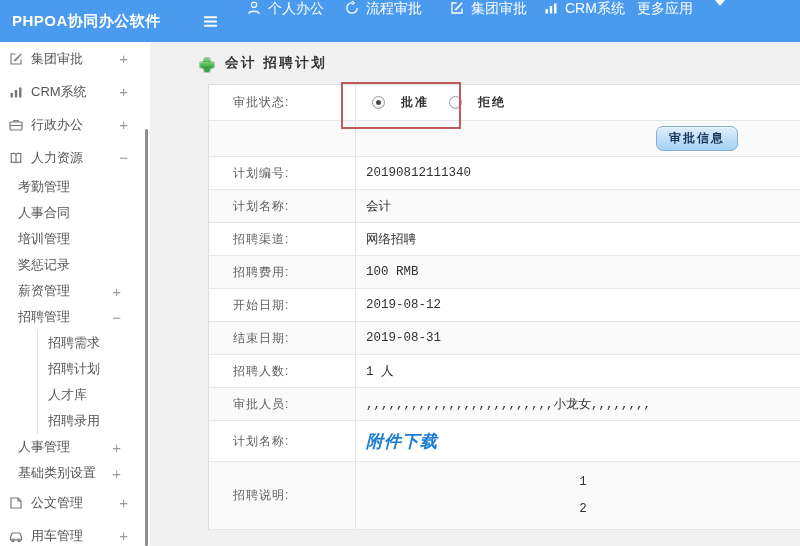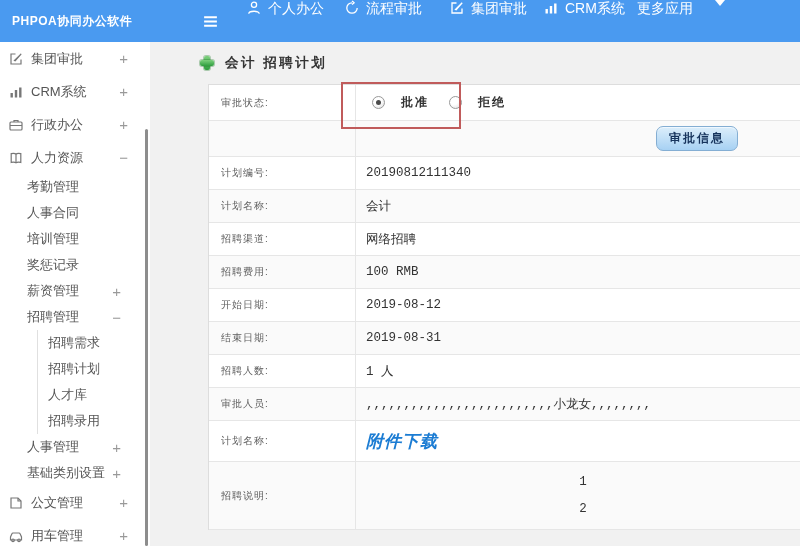--- a/index.html
+++ b/index.html
@@ -3,61 +3,61 @@
 <meta charset="utf-8">
 <style>
   * { margin:0; padding:0; box-sizing:border-box; }
   html,body { width:800px; height:546px; overflow:hidden;
     font-family:"Liberation Sans","DejaVu Sans",sans-serif; background:#f1f1f1; }
 
   
   .navbar { position:absolute; left:0; top:0; width:800px; height:42px;
     background:var(--navbar-blue,#4a9af0); color:#fff; z-index:10; }
   .logo { position:absolute; left:12px; top:0; height:33px; line-height:42px;
-    font-size:12px; font-weight:bold; letter-spacing:.5px; }
+    font-size:15px; font-weight:bold; letter-spacing:.5px; }
   .nav-ico { position:absolute; top:13px; width:17px; height:17px; cursor:pointer; }
   .nav-item { position:absolute; top:0; height:42px; display:flex; align-items:flex-start;
     gap:6px; font-size:14px; cursor:pointer; white-space:nowrap; }
   .nav-item svg { display:block; }
   .caret { width:0; height:0; border-left:5px solid transparent;
     border-right:5px solid transparent; border-top:6px solid #fff; margin-left:16px; }
 
   
   .sidebar { position:absolute; left:0; top:42px; width:150px; bottom:0;
     background:#fff; overflow:hidden; z-index:5; }
   .side-item { display:flex; align-items:center; color:#555; font-size:13px; cursor:pointer; }
   .side-item.l1 { height:33px; padding-left:8px; }
   .side-item.l1 .s-ico { width:16px; height:16px; margin-right:7px; color:#777; flex:0 0 auto; }
-  .side-item.l2 { height:26px; padding-left:27px;text-align:right; }
+  .side-item.l2 { height:26px; padding-left:18px;text-align:right; }
   .sub-group { margin-left:37px; border-left:1px solid #e0e0e0; }
   .sub-group .side-item.l3 { height:26px; padding-left:10px; }
   .expand { margin-left:auto; color:#999; font-size:15px; font-weight:300; }
   .side-item.l1 .expand { margin-right:22px; }
   .side-item.l2 .expand { margin-right:29px; }
   .scroll-thumb { position:absolute; right:2px; top:87px; bottom:0; width:3px;
     background:#8d8d8d; border-radius:2px; }
 
   
   .main { position:absolute; left:150px; top:42px; right:0; bottom:0; background:#f1f1f1; }
-  .page-header { position:absolute; left:50px; top:12px; display:flex; align-items:center; gap:11px; }
+  .page-header { position:absolute; left:50px; top:12px; display:flex; align-items:flex-end; gap:11px; }
   .plus-icon { position:relative; width:14px; height:14px; cursor:pointer; }
   .plus-icon::before, .plus-icon::after { content:""; position:absolute;
     background:linear-gradient(#7dd07d,#2f9e3f); border-radius:2px;
     box-shadow:0 0 0 1px rgba(40,130,50,.35); }
   .plus-icon::before { left:4px; top:0; width:6px; height:14px; }
   .plus-icon::after  { left:0; top:4px; width:14px; height:6px; }
   .page-title { font-size:13.5px; font-weight:bold; color:#333; letter-spacing:2.5px; }
 
   
   .form-table { position:absolute; left:58px; top:42px; right:0; background:#fff;
     border-top:1px solid #ddd; border-left:1px solid #ddd; }
   .row { display:flex; border-bottom:1px solid #e6e6e6; background:#fff; }
   .row:nth-child(even) { background:#fafafa; }
   .cell.label { width:147px; flex:0 0 147px; border-right:1px solid #e6e6e6;
-    display:flex; align-items:center; padding-left:12px; font-size:10px; color:#5e5e5e;
+    display:flex; align-items:center; padding-left:24px; font-size:12px; color:#5e5e5e;
     letter-spacing:1px;text-align:center; }
   .cell.value { flex:1; display:flex; align-items:center; padding-left:10px;
     font-family:"Liberation Mono","DejaVu Sans Mono",monospace; font-size:12.5px; color:#333; }
   .h36{height:36px} .h33{height:33px} .h41{height:41px} .h68{height:68px}
 
   .radio-wrap { display:flex; align-items:center; gap:16px; margin-right:20px; cursor:pointer;
     font-family:"Liberation Sans",sans-serif; font-size:12px; font-weight:bold;
     color:#333; letter-spacing:2px; }
   .radio { width:13px; height:13px; border-radius:50%; border:1px solid #999;
     background:radial-gradient(circle at 35% 30%, #fff 40%, #ddd); position:relative; }

